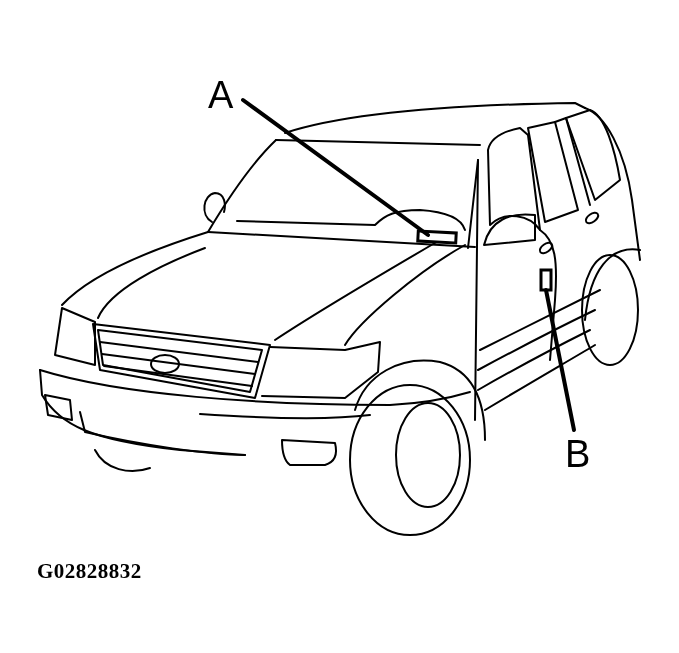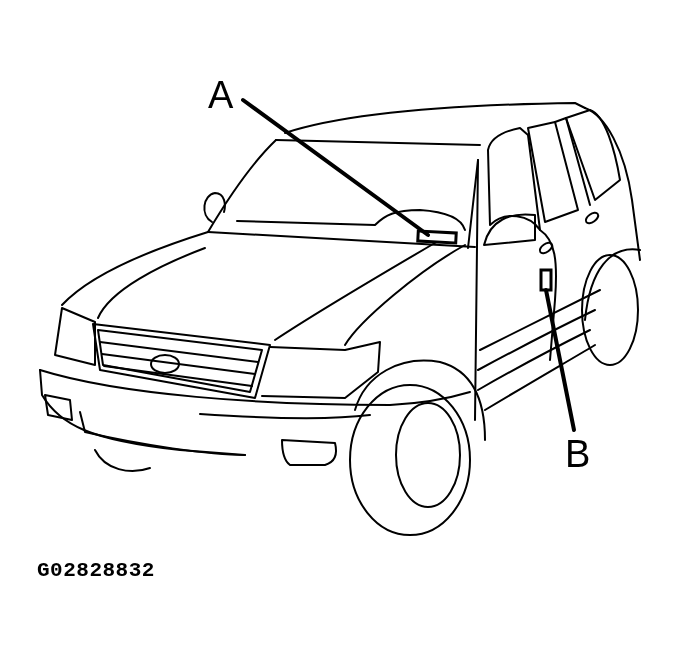--- a/index.html
+++ b/index.html
@@ -1,21 +1,21 @@
 <!DOCTYPE html>
 <html><head>
   <meta charset="utf-8">
   <style>
     html, body { margin: 0; padding: 0; background: #ffffff; }
     body { width: 679px; height: 653px; position: relative; overflow: hidden; font-family: "Liberation Sans", sans-serif; }
     #figure { position: absolute; left: 0; top: 0; width: 679px; height: 653px; }
     .callout-label { position: absolute; font-family: "Liberation Sans", sans-serif; font-size: 38px; color: #000; line-height: 1; }
     #label-a { left: 208px; top: 76px; }
     #label-b { left: 565px; top: 435px; }
-    #figure-id { position: absolute; left: 37px; top: 559px; font-family: Liberation Mono, monospace; font-weight: bold; font-size: 21px; color: #000; letter-spacing: 0.5px; }
+    #figure-id { position: absolute; left: 37px; top: 559px; font-family: Liberation Serif, serif; font-weight: bold; font-size: 21px; color: #000; letter-spacing: 0.5px; }
     svg .ln { fill: none; stroke: #000; stroke-width: 2; stroke-linecap: round; stroke-linejoin: round; }
     svg .thick { fill: none; stroke: #000; stroke-width: 4; stroke-linecap: round; }
   </style>
 </head>
 <body>
 
 <svg id="figure" viewBox="0 0 679 653" xmlns="http://www.w3.org/2000/svg">
 
   <path class="ln" d="M285 133 C340 115, 430 105, 575 103 L585 108"></path>
   <path class="ln" d="M276 140 L480 145"></path>

